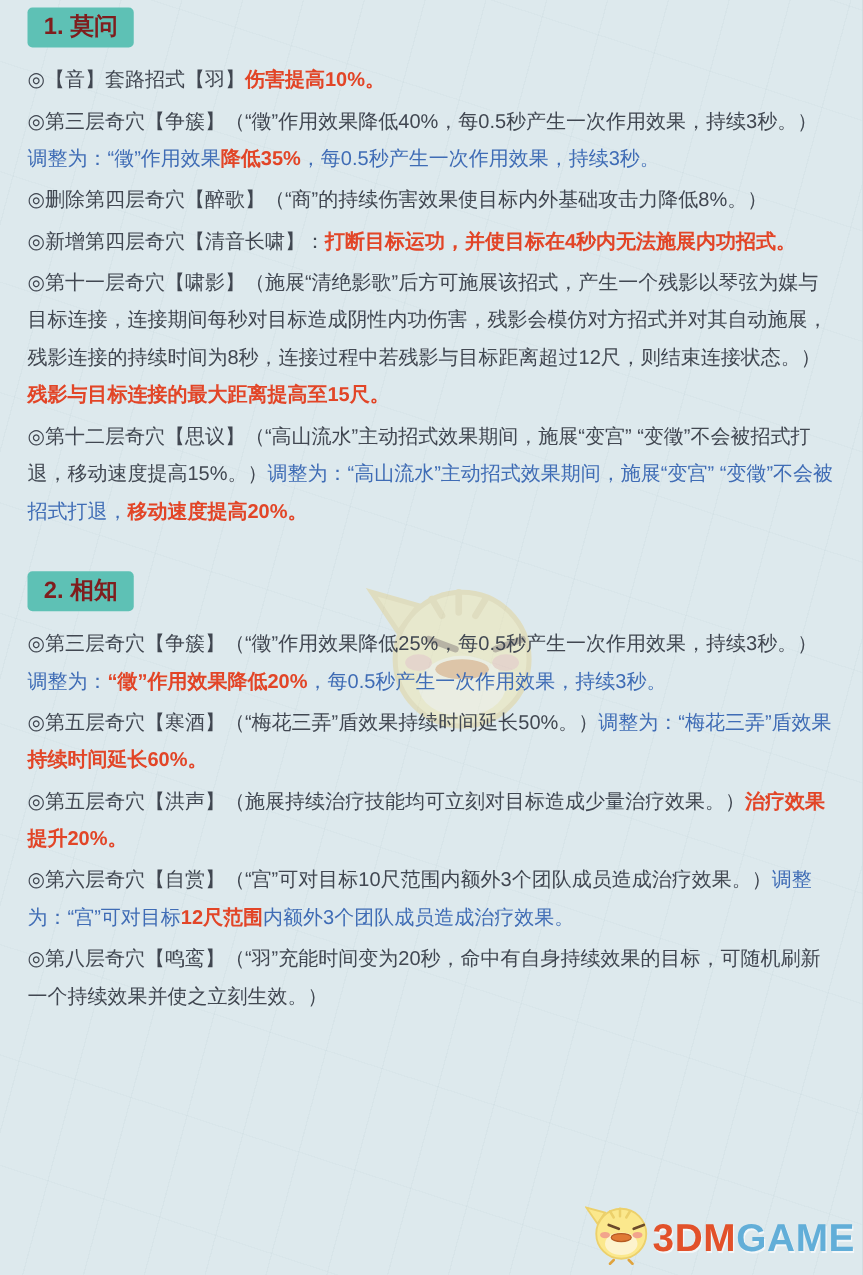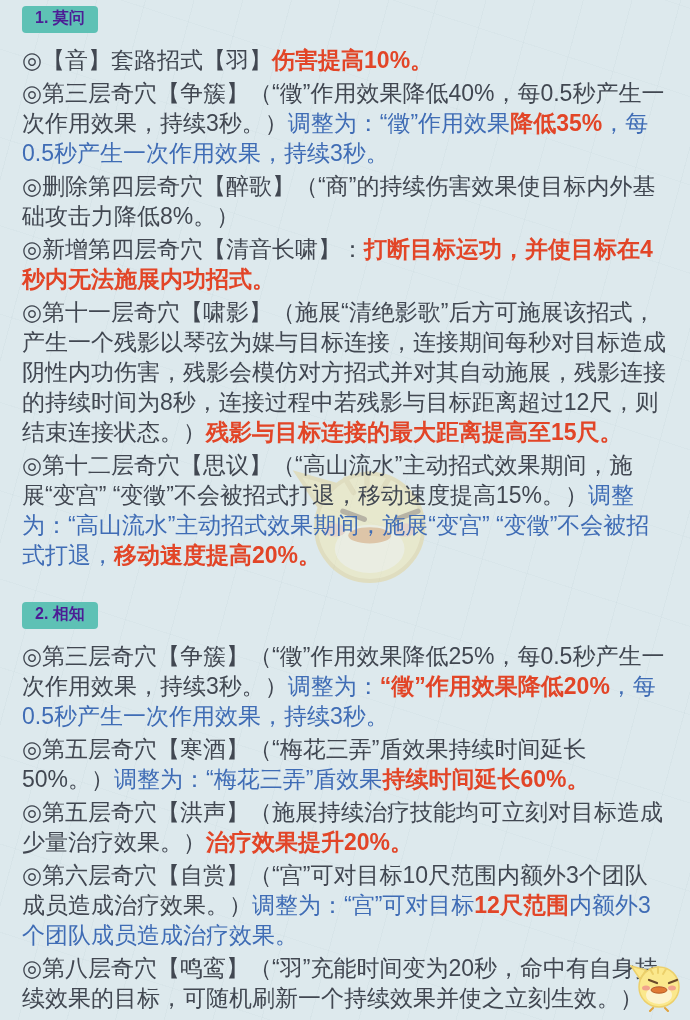--- a/index.html
+++ b/index.html
@@ -25,25 +25,25 @@
   .plaque-text{
     position:absolute;inset:0;display:flex;align-items:center;justify-content:center;
     font-size:27px;font-weight:bold;color:#2c3e44;letter-spacing:10px;padding-left:10px;
   }
   .cloud{position:absolute;}
   .cloud-left{left:180px;top:24px;}
   .cloud-right{left:398px;top:60px;}
   
   .content{position:relative;z-index:1;padding:0 22px;}
   .badge{
-    display:inline-block;background:var(--teal);color:#4c1d95;font-size:16px;font-weight:bold;
+    display:inline-block;background:var(--teal);color:#7f1d1d;font-size:19px;font-weight:bold;
     padding:2px 13px 4px;border-radius:4px;margin:6px 0 12px;
   }
   section + section{margin-top:26px;}
-  .item{font-size:23px;line-height:30px;margin:0 0 3px;color:var(--dark);}
+  .item{font-size:16px;line-height:30px;margin:0 0 3px;color:var(--dark);}
   .seg-d{color:var(--dark);}
   .seg-b{color:var(--blue);}
   .seg-r{color:var(--red);font-weight:bold;}
   
   .watermark{position:absolute;left:292px;top:452px;width:150px;height:140px;opacity:.45;z-index:0;}
   
   .footer{position:absolute;right:6px;bottom:6px;display:flex;align-items:flex-end;z-index:3;}
   .footer .mascot{width:56px;height:54px;margin-right:-2px;margin-bottom:2px;}
   .logo-text{font-size:31px;font-weight:800;letter-spacing:.5px;line-height:1;
     text-shadow:1px 1px 0 rgba(255,255,255,.65);padding-bottom:8px;}
@@ -81,15 +81,16 @@
         <circle cx="29" cy="28" r="20" fill="#fbe88d" stroke="#ecd06b" stroke-width="1.5"></circle>
         <ellipse cx="29" cy="36" rx="13" ry="9" fill="#fdf3cd"></ellipse>
         <path d="M20 10 l3 5 M28 8 l0 6 M36 10 l-3 5" stroke="#ecd06b" stroke-width="2" stroke-linecap="round"></path>
         <path d="M19 21 l8 3 M47 21 l-8 3" stroke="#6b4a2b" stroke-width="2.2" stroke-linecap="round"></path>
         <ellipse cx="16" cy="29" rx="4" ry="2.5" fill="#f2a48c"></ellipse>
         <ellipse cx="42" cy="29" rx="4" ry="2.5" fill="#f2a48c"></ellipse>
         <ellipse cx="29" cy="31" rx="8" ry="3.2" fill="#e07a35" stroke="#b55a22" stroke-width="1"></ellipse>
         <path d="M23 49 l-3 3 M35 49 l3 3" stroke="#e0a33c" stroke-width="2" stroke-linecap="round"></path>
       </svg>
     </span>
+    <span class="logo-text"><span class="logo-3dm">3DM</span><span class="logo-game">GAME</span></span>
   </div>
 
 </div>
 
 </body></html>

